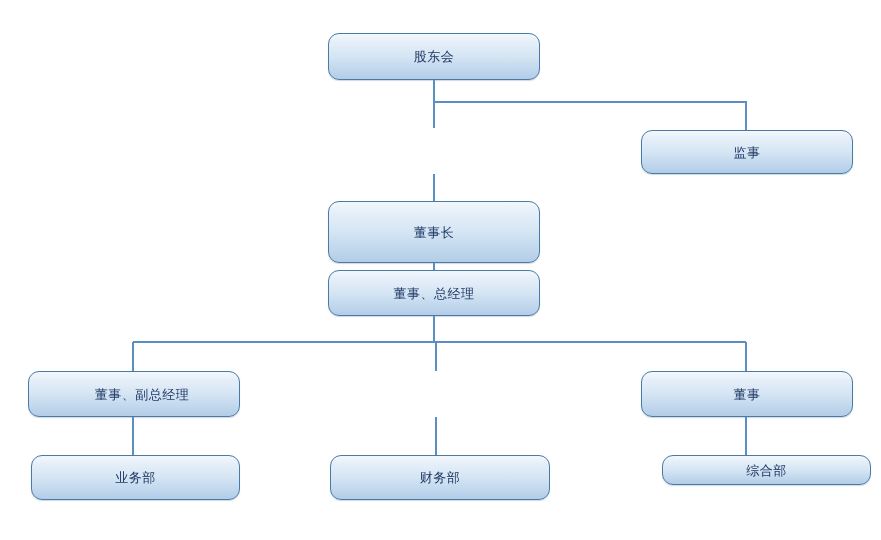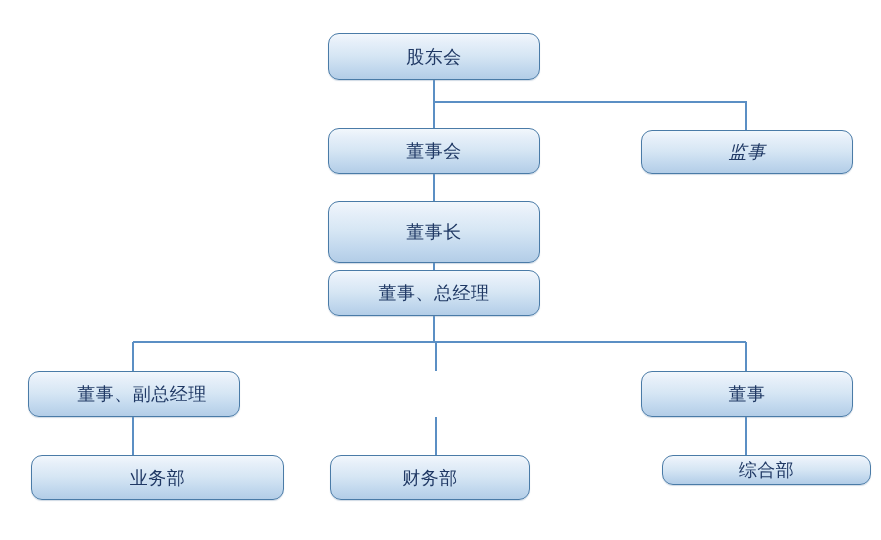--- a/index.html
+++ b/index.html
@@ -44,38 +44,38 @@
                 #c3d9ee 75%,
                 #b3cde7 100%);
     display: flex;
     align-items: center;
     justify-content: center;
     box-shadow: 0 1px 1px rgba(120, 150, 180, 0.35);
   }
 
   .node-label {
     color: #1f3864;
-    font-size: 18px;
+    font-size: 13px;
     line-height: 1;
     letter-spacing: 0.5px;
     white-space: nowrap;
     font-weight: 400;
   }
 
   
   .n-shareholders { left: 328px; top: 33px;  width: 212px; height: 47px; }
   .n-board        { left: 328px; top: 128px; width: 212px; height: 46px; }
-  .n-supervisor   { left: 641px; top: 130px; width: 212px; height: 44px; font-style: italic; }
+  .n-supervisor   { left: 641px; top: 130px; width: 212px; height: 44px; }
   .n-chairman     { left: 328px; top: 201px; width: 212px; height: 62px; }
   .n-gm           { left: 328px; top: 270px; width: 212px; height: 46px; text-align: center; }
   .n-deputygm     { left: 28px;  top: 371px; width: 212px; height: 46px; padding-left: 16px; }
   .n-cfo          { left: 330px; top: 371px; width: 212px; height: 46px; }
   .n-director     { left: 641px; top: 371px; width: 212px; height: 46px; text-align: right; }
-  .n-business     { left: 31px;  top: 455px; width: 253px; height: 45px; }
-  .n-finance      { left: 330px; top: 455px; width: 200px; height: 45px; }
+  .n-business     { left: 31px;  top: 455px; width: 209px; height: 45px; }
+  .n-finance      { left: 330px; top: 455px; width: 220px; height: 45px; }
   .n-general      { left: 662px; top: 455px; width: 209px; height: 30px; justify-content: center; }
 </style>
 </head>
 <body>
 
 <div id="canvas">
 
   <svg id="connectors" viewBox="0 0 881 540" width="881" height="540" xmlns="http://www.w3.org/2000/svg">
     <g stroke="#5b8fc4" stroke-width="2" fill="none" shape-rendering="crispEdges">
 
@@ -96,23 +96,20 @@
       <path d="M 133 417 L 133 455"></path>
       <path d="M 436 417 L 436 455"></path>
       <path d="M 746 417 L 746 455"></path>
     </g>
   </svg>
 
   <div class="node n-shareholders">
     <span class="node-label">股东会</span>
   </div>
 
-  <div class="node n-board">
-    <span class="node-label">董事会</span>
-  </div>
 
   <div class="node n-supervisor">
     <span class="node-label">监事</span>
   </div>
 
   <div class="node n-chairman">
     <span class="node-label">董事长</span>
   </div>
 
   <div class="node n-gm">

